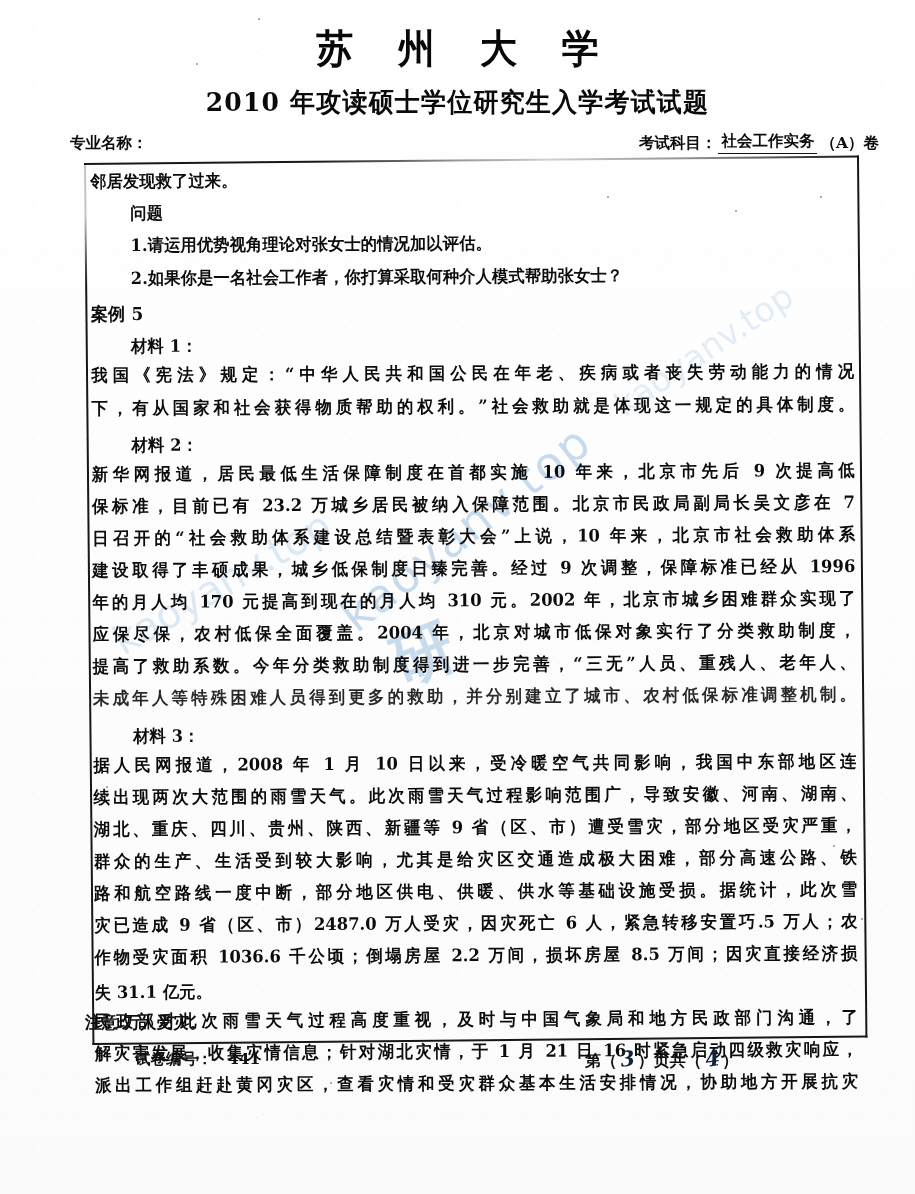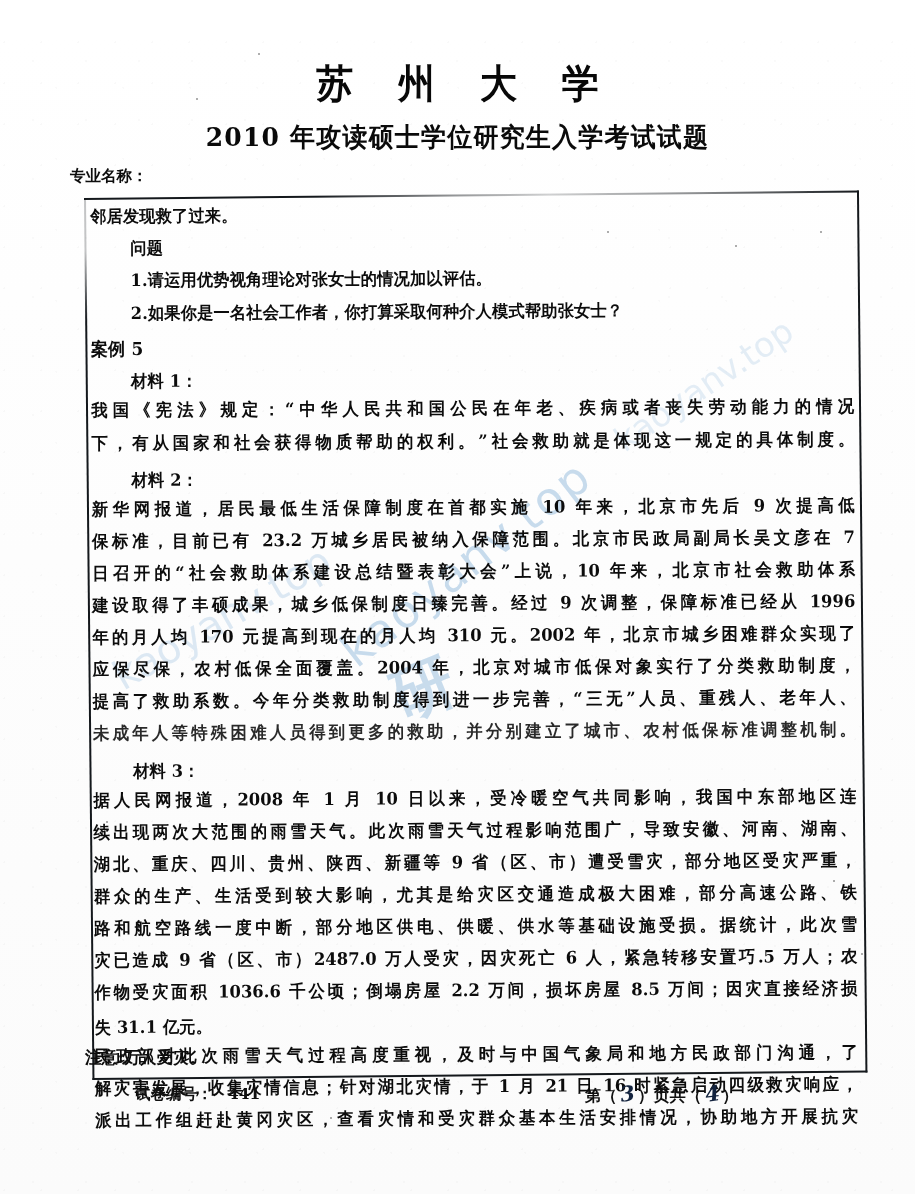--- a/index.html
+++ b/index.html
@@ -13,21 +13,20 @@
   }
   
   #page{
     position:absolute;inset:0;
     background:
       radial-gradient(circle at 12% 18%, rgba(0,0,0,0.022) 0 1px, transparent 1px),
       radial-gradient(circle at 62% 44%, rgba(0,0,0,0.02) 0 1px, transparent 1px),
       radial-gradient(circle at 84% 74%, rgba(0,0,0,0.02) 0 1px, transparent 1px),
       linear-gradient(180deg,#ffffff 0%,#fdfdfd 45%,#fbfbfb 100%);
     background-size:37px 41px,53px 59px,67px 71px,100% 100%;
-    margin-top:35px;
   }
   
   .univ-title{
     position:absolute;left:0;right:0;top:24px;
     text-align:center;
     font-family:"DejaVu Serif","Liberation Serif",serif;
     font-size:37px;font-weight:700;letter-spacing:16px;
     text-indent:16px;
     color:#080808;
     transform:scaleY(1.06);
@@ -155,20 +154,25 @@
 <body>
 
 <div id="page">
 
   <div class="univ-title">苏 州 大 学</div>
   <div class="exam-title">2010 年攻读硕士学位研究生入学考试试题</div>
 
   <div class="meta-row">
     <div class="meta-cell">
       <span class="meta-label">专业名称：</span>
+    </div>
+    <div class="meta-cell">
+      <span class="meta-label">考试科目：</span>
+      <span class="meta-val">社会工作实务</span>
+      <span class="meta-suffix">（A）卷</span>
     </div>
   </div>
 
   <div id="wm2">kaoyanv.top</div>
   <div id="wm3">kaoyanv.top</div>
   <div id="wm-char">研</div>
   <div id="wm">kaoyanv.top</div>
 
   <div id="frame">
     <div class="ln left"></div>

